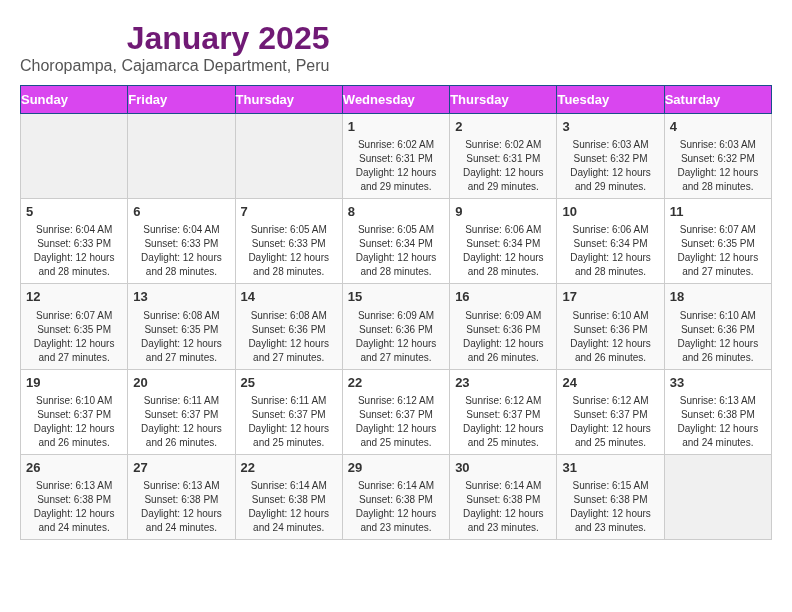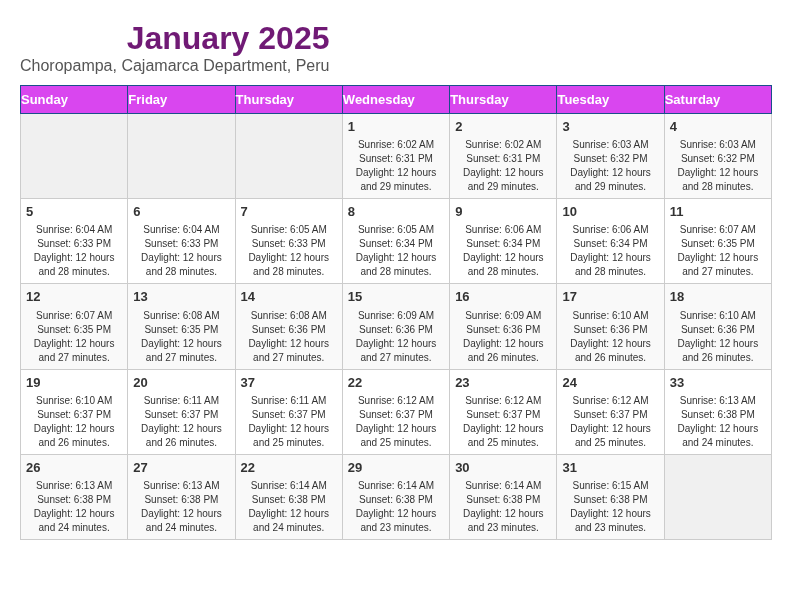--- a/index.html
+++ b/index.html
@@ -198,21 +198,21 @@
       <tr>
         <td>
           <span class="day-number">19</span>
           <div class="day-info">Sunrise: 6:10 AM<br>Sunset: 6:37 PM<br>Daylight: 12 hours<br>and 26 minutes.</div>
         </td>
         <td>
           <span class="day-number">20</span>
           <div class="day-info">Sunrise: 6:11 AM<br>Sunset: 6:37 PM<br>Daylight: 12 hours<br>and 26 minutes.</div>
         </td>
         <td>
-          <span class="day-number">37</span>
+          <span class="day-number">25</span>
           <div class="day-info">Sunrise: 6:11 AM<br>Sunset: 6:37 PM<br>Daylight: 12 hours<br>and 25 minutes.</div>
         </td>
         <td>
           <span class="day-number">22</span>
           <div class="day-info">Sunrise: 6:12 AM<br>Sunset: 6:37 PM<br>Daylight: 12 hours<br>and 25 minutes.</div>
         </td>
         <td>
           <span class="day-number">23</span>
           <div class="day-info">Sunrise: 6:12 AM<br>Sunset: 6:37 PM<br>Daylight: 12 hours<br>and 25 minutes.</div>
         </td>

